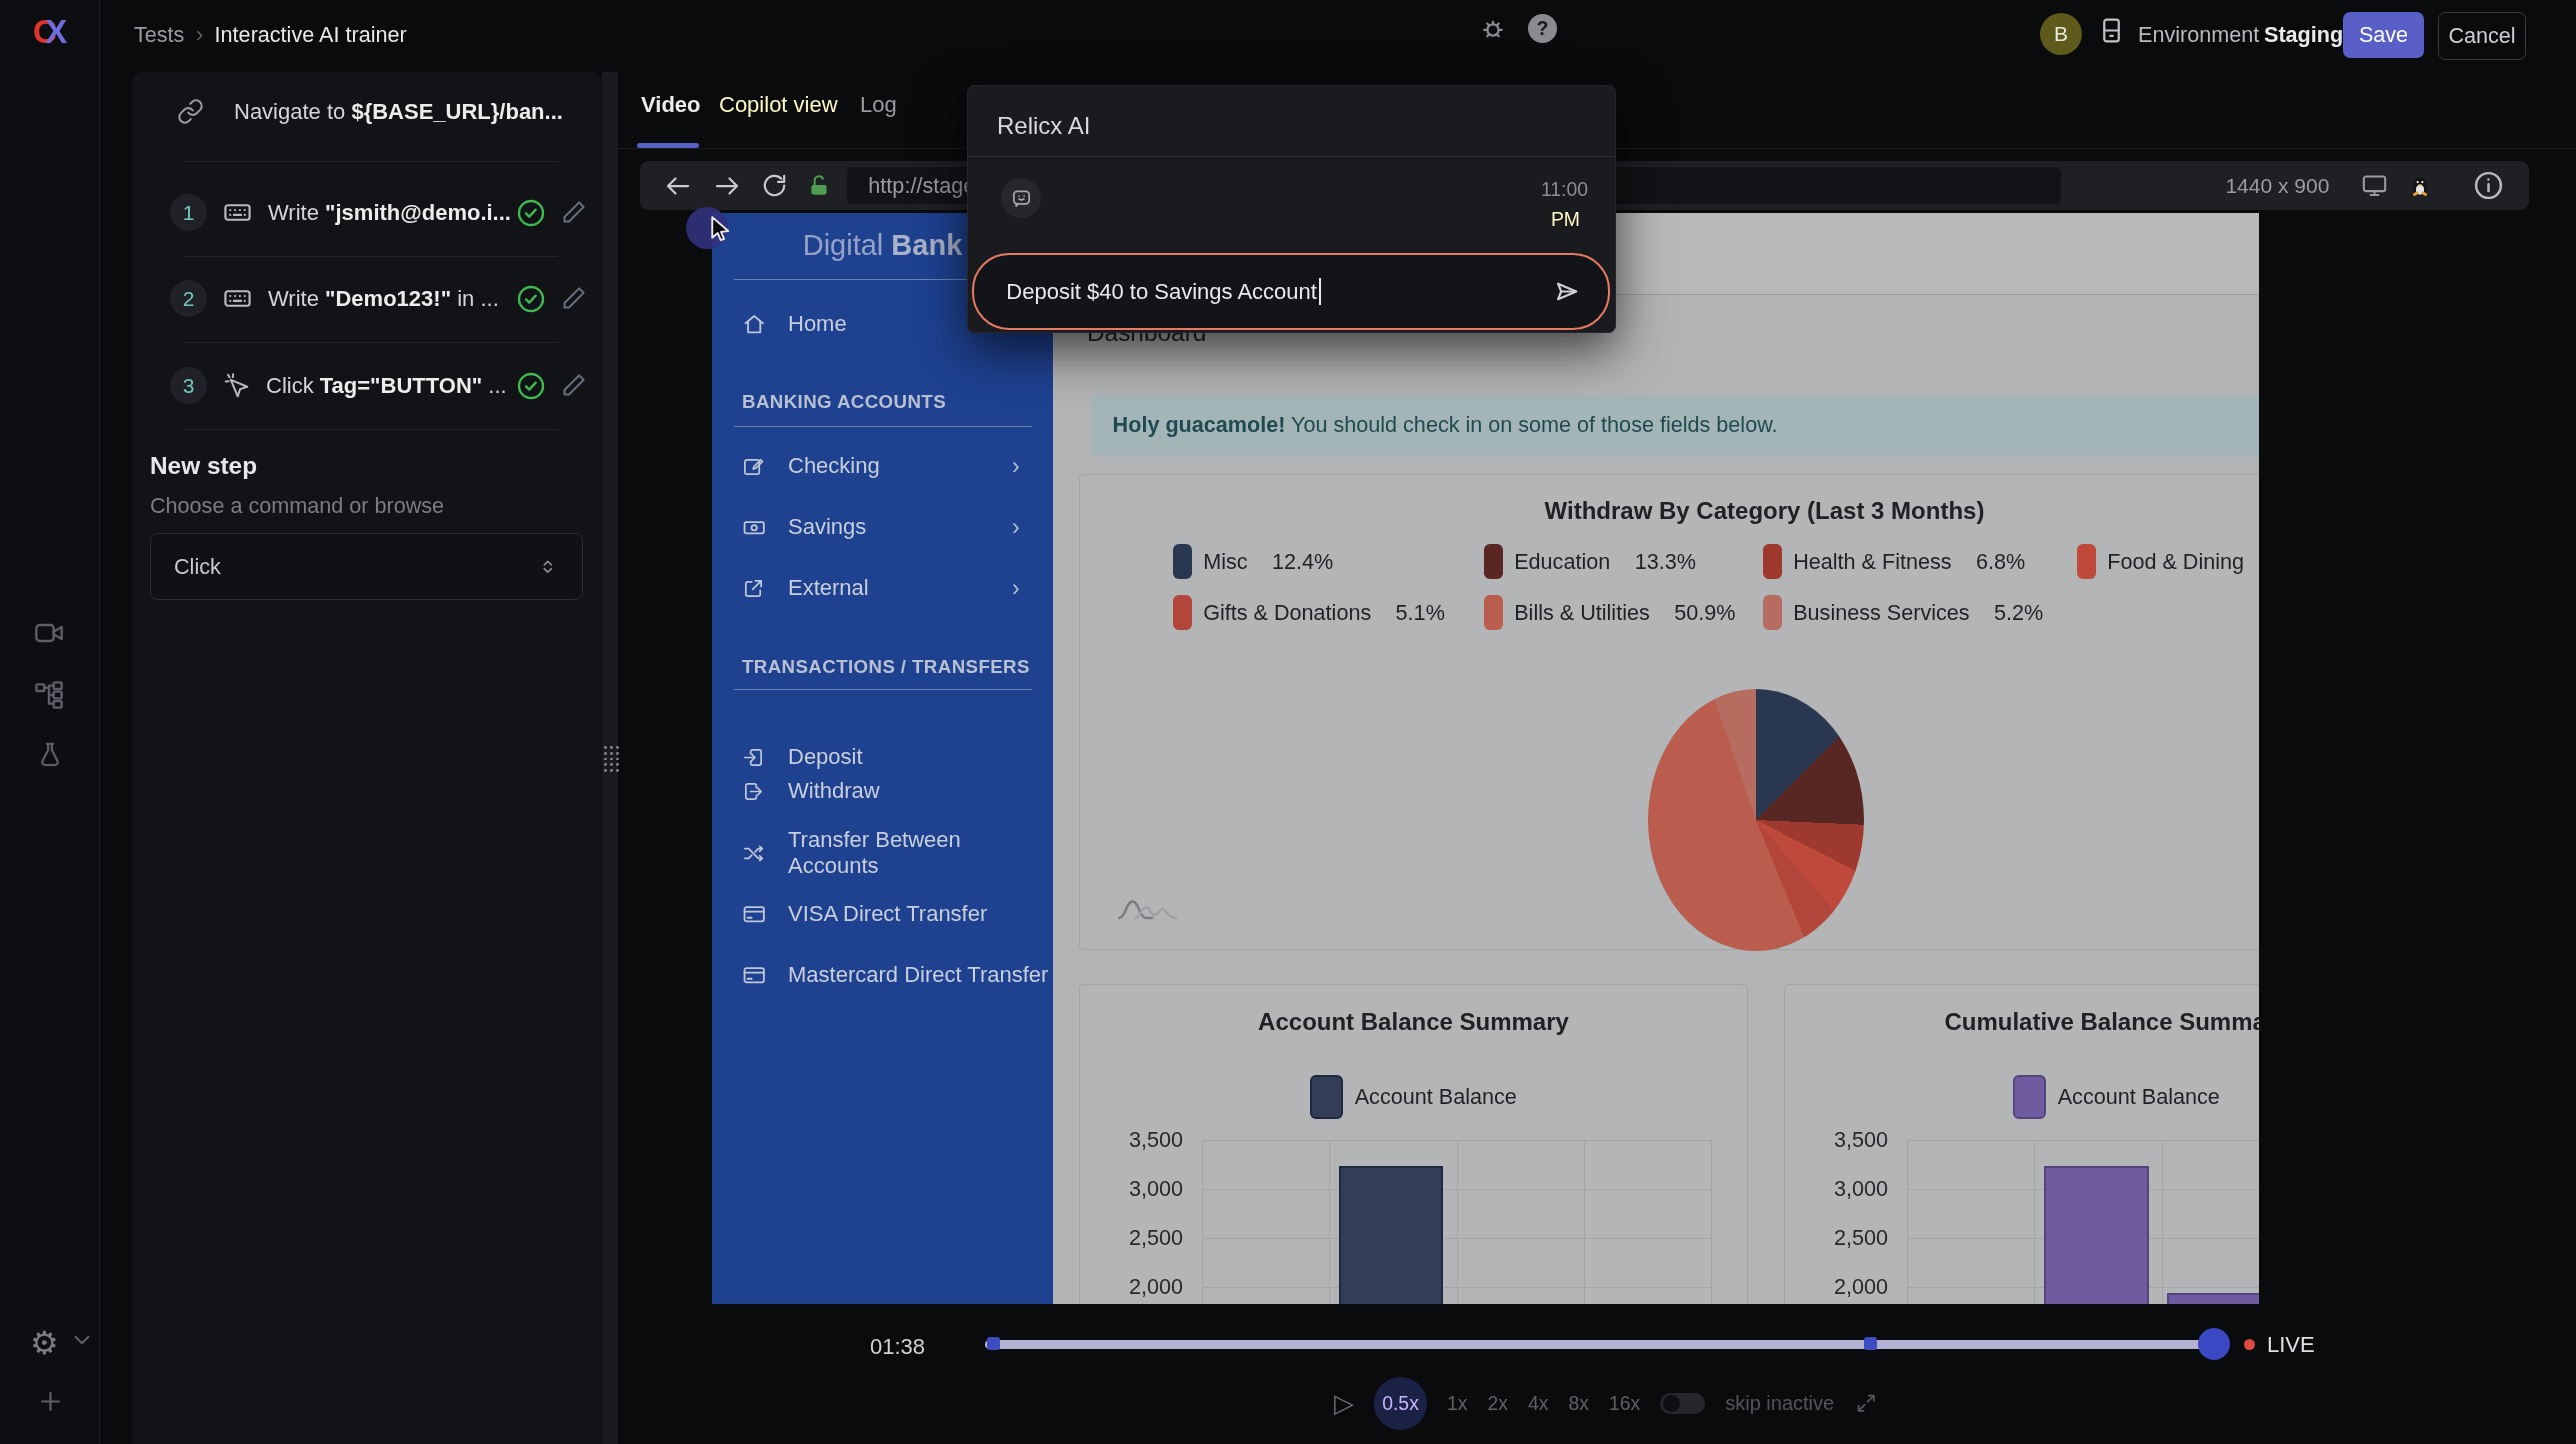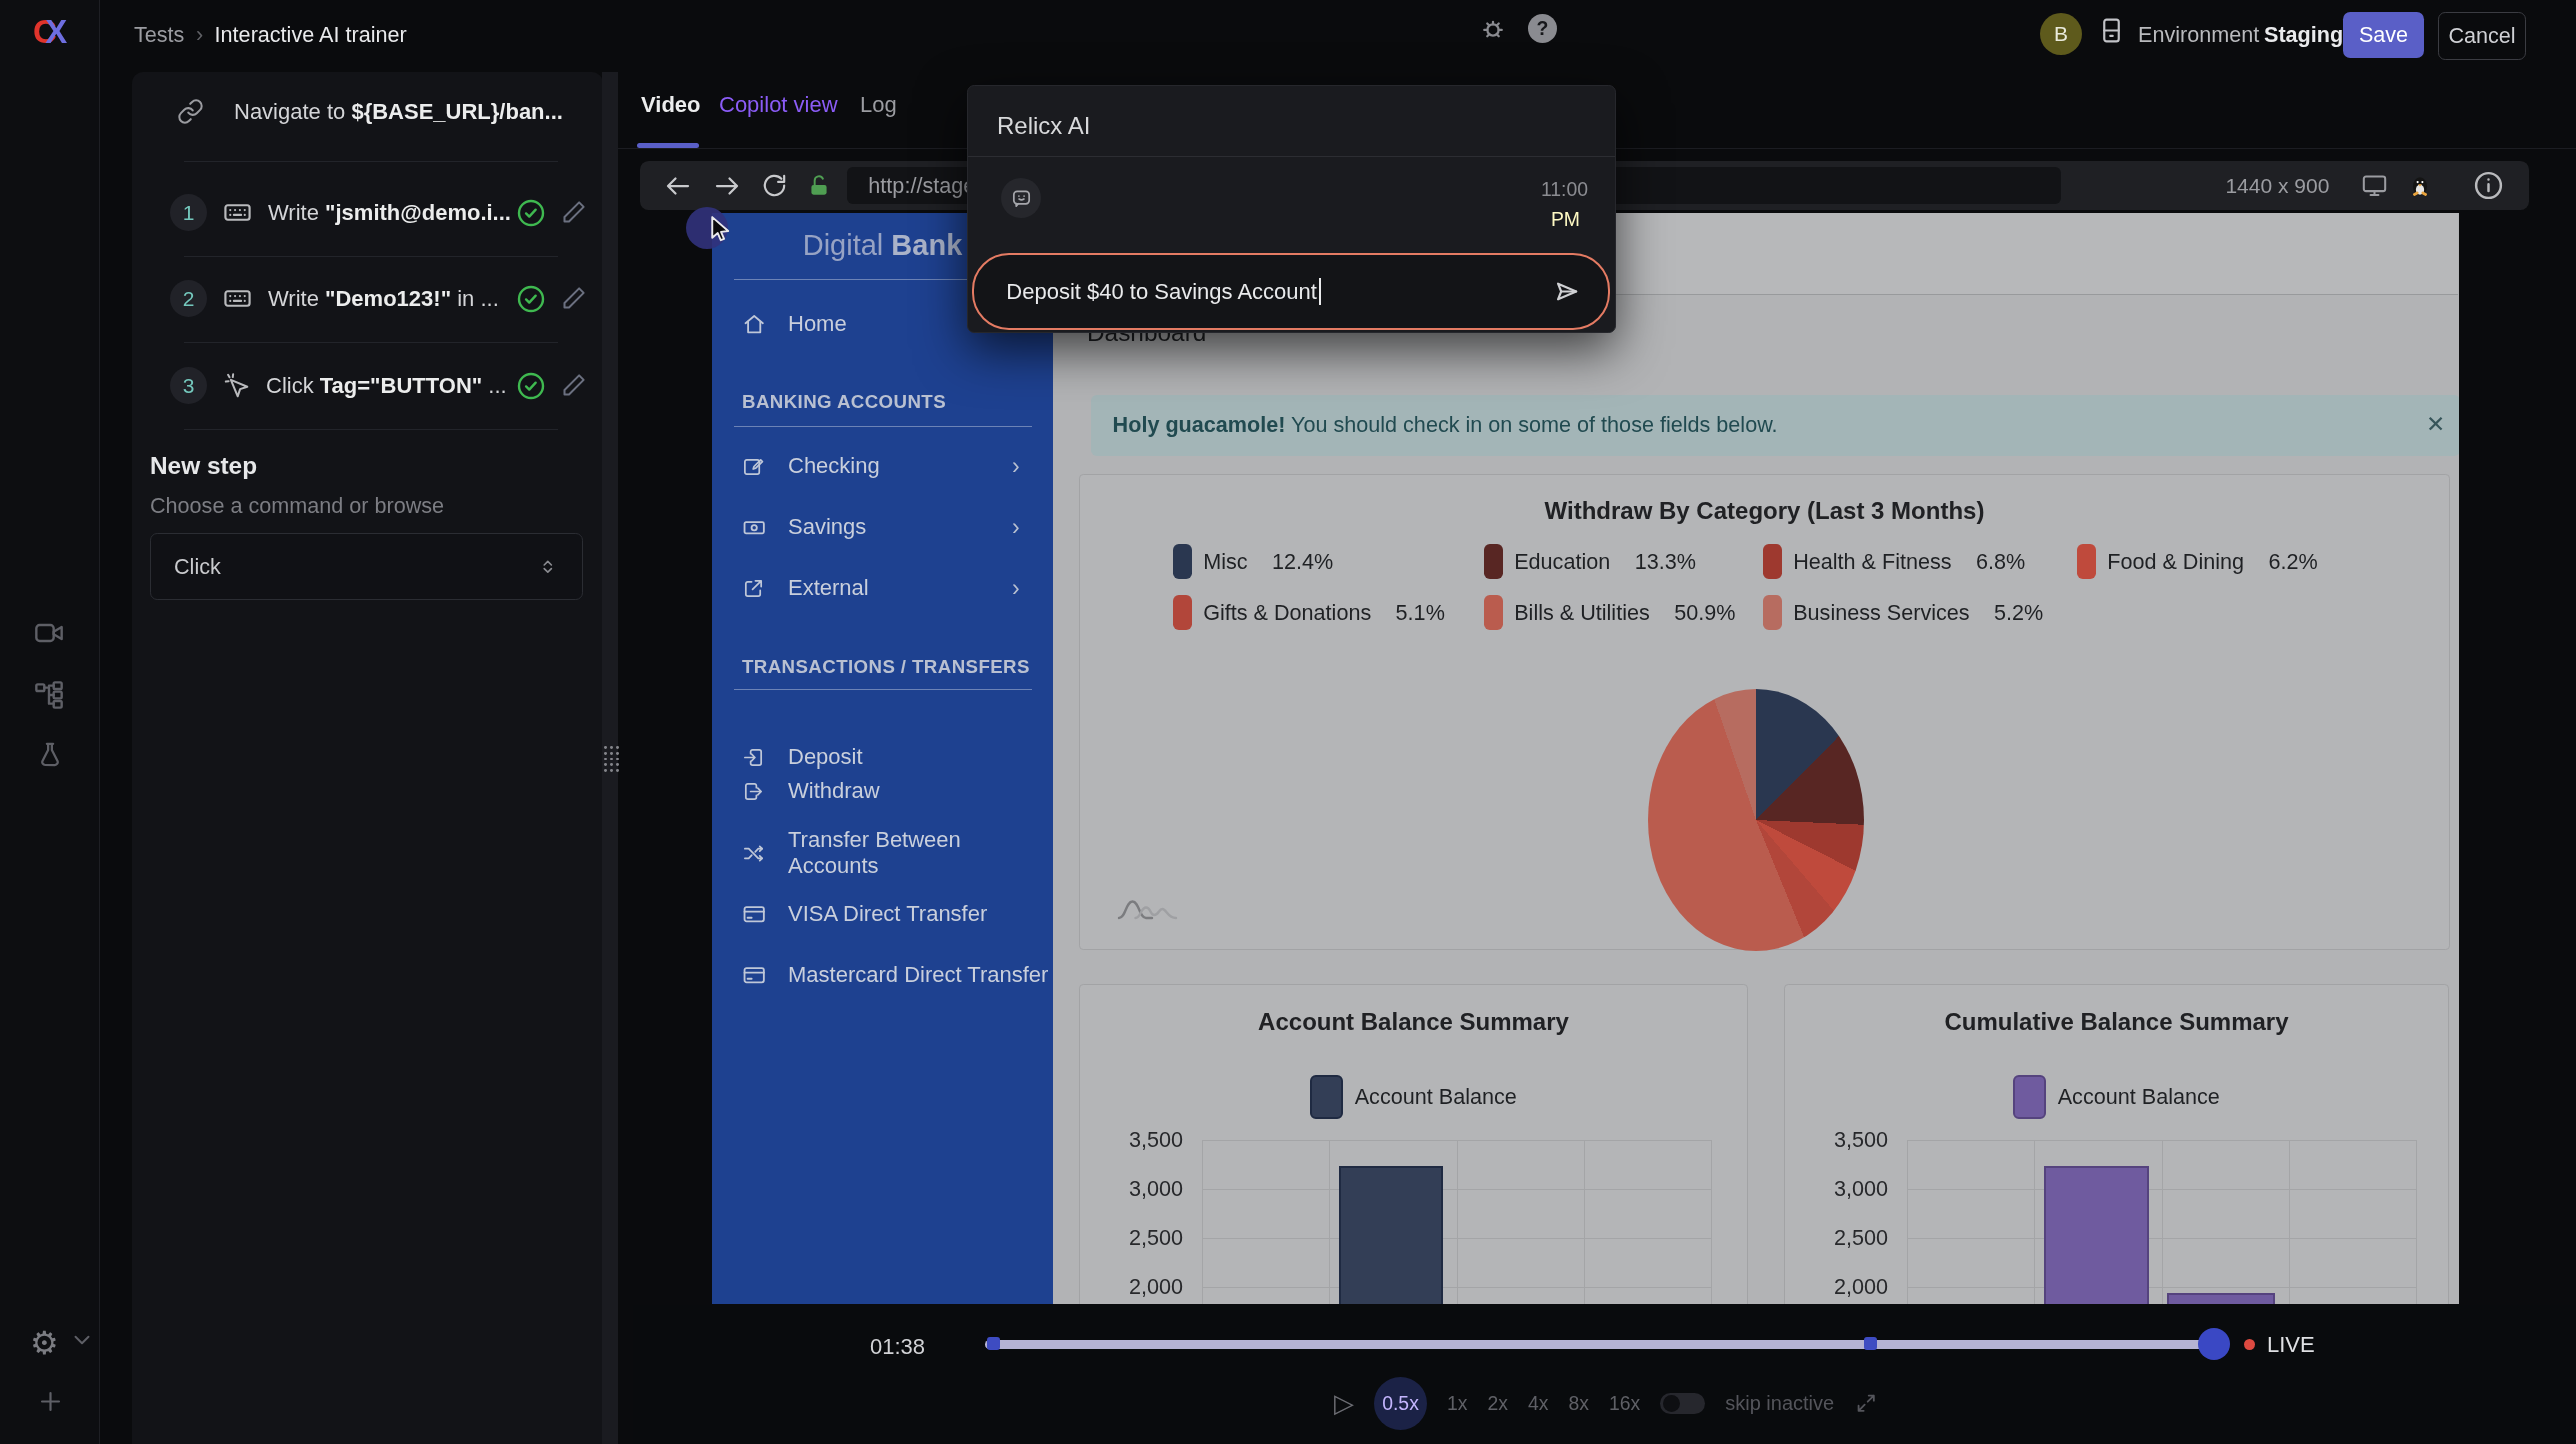--- a/index.html
+++ b/index.html
@@ -28,21 +28,21 @@
   .dots i{background:#84858b;border-radius:50%}
   .selbox{border:1.4px solid #2b2d33;border-radius:7.2px;background:#101115;display:flex;align-items:center;
           font-size:21.6px;color:#c9cacd;padding:0 23px;justify-content:space-between;cursor:pointer}
   
   .tab{font-size:22px;cursor:pointer}
   #toolbar{left:640px;top:161px;width:1889px;height:49px;background:#1f2024;border-radius:8.6px;
            display:flex;align-items:center}
   .urlbox{background:#121316;border-radius:5.8px;height:37px;display:flex;align-items:center;
           overflow:hidden;color:#9b9ca1;font-size:21.6px}
   
-  #frame{left:712px;top:213px;width:1747px;height:1091px;background:#b2b3b5;overflow:hidden}
+  #frame{left:712px;top:213px;width:1547px;height:1091px;background:#b2b3b5;overflow:hidden}
   #bsidebar{left:0;top:0;width:341px;height:1091px;background:#1e4190}
   .bnav{position:absolute;left:0;width:341px;height:40px;display:flex;align-items:center;
         color:#c9cfdc;font-size:22px;cursor:pointer}
   .bnav .bic{width:26px;margin-left:30px;margin-right:20px;color:#bfc7d8;flex:none}
   .bsec{position:absolute;left:30px;font-size:18.7px;font-weight:700;color:#b9c0d1;letter-spacing:0.4px}
   .bdiv{position:absolute;left:21.6px;width:298px;height:0.7px;background:rgba(255,255,255,.35)}
   .chev{position:absolute;left:300px;font-size:23px;color:#b7bfd0}
   .card{position:absolute;background:#b4b5b7;border:1.4px solid #a2a3a5;border-radius:4.3px}
   .ctitle{position:absolute;width:100%;text-align:center;font-size:24px;font-weight:600;color:#202124}
   .lgswatch{border-radius:5.8px;flex:none}
@@ -243,21 +243,21 @@
       <i></i>
       <i></i>
       <i></i>
       <i></i>
       <i></i>
   </div>
 </div>
 
 <div class="a" style="left:618px;top:79px;width:1958px;height:69px;border-bottom:0.7px solid #1c1d22">
   <span class="a tab" style="left:23px;top:13px;font-weight:600;color:#eceded">Video</span>
-  <span class="a tab" style="left:101px;top:13px;color:#8b5cf6">Copilot view</span>
+  <span class="a tab" style="left:101px;top:13px;color:#fef9c3">Copilot view</span>
   <span class="a tab" style="left:242px;top:13px;color:#9b9ca1">Log</span>
   <span class="a" style="left:18.7px;top:64px;width:62px;height:5px;background:#5a5fc7;border-radius:2.9px"></span>
 </div>
 
 <div id="toolbar" class="a">
   <span style="margin-left:23px;color:#c9cacd">
       <svg width="30" height="30" viewBox="0 0 24 24" class="ic" stroke-width="2.2">
         <path d="M20 12H4M10 6l-6 6 6 6"></path>
       </svg>
     </span>

